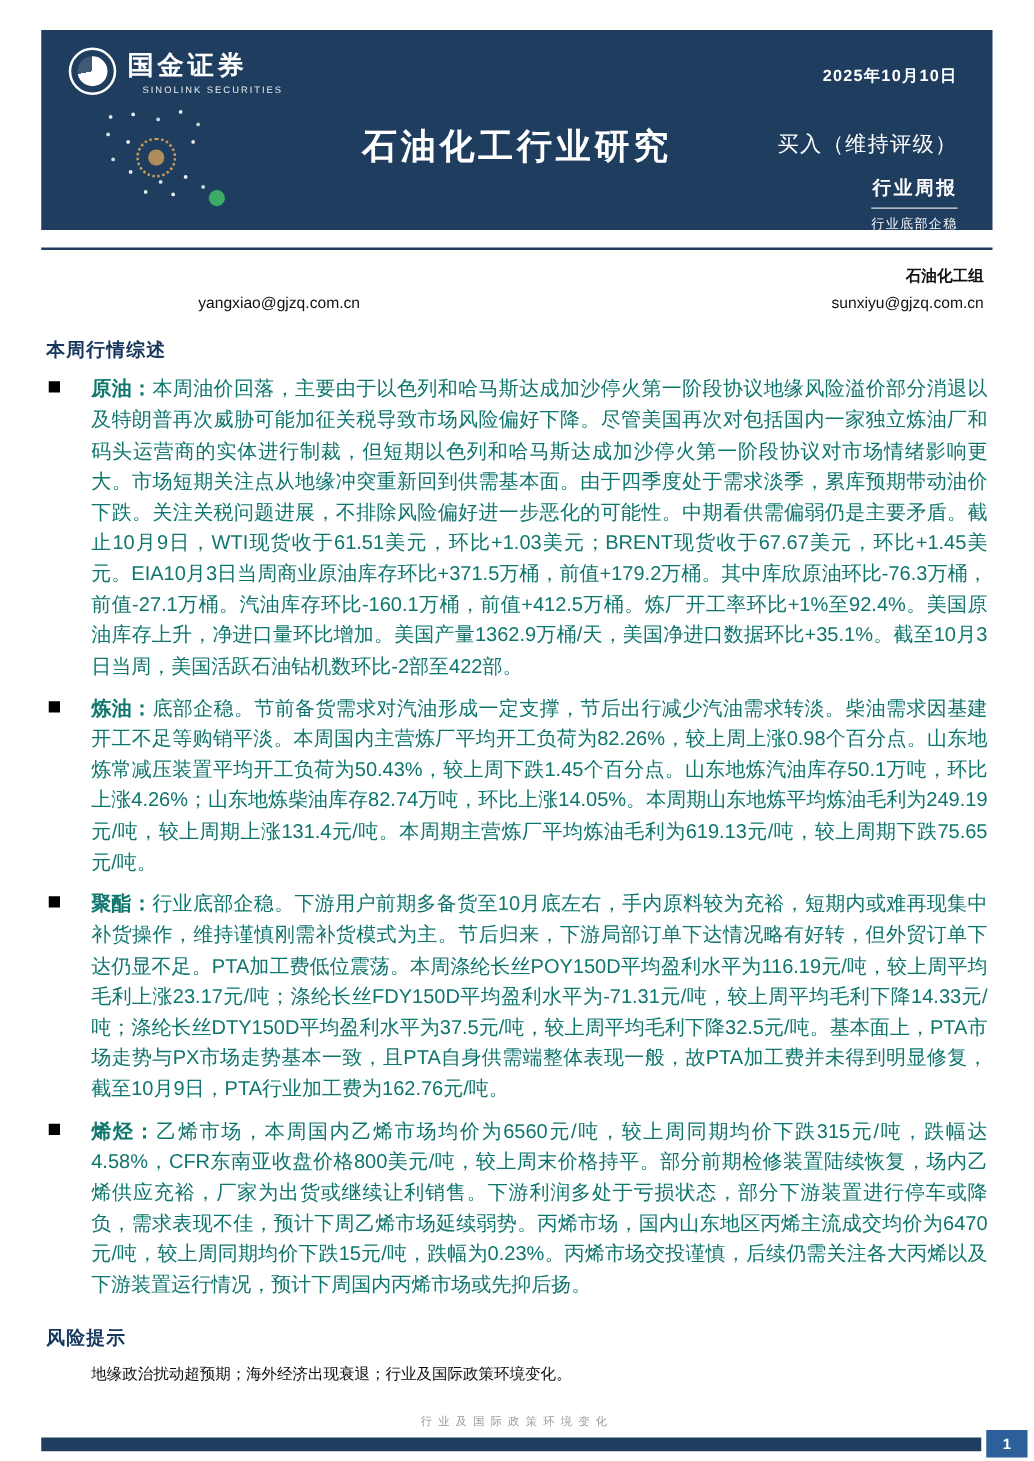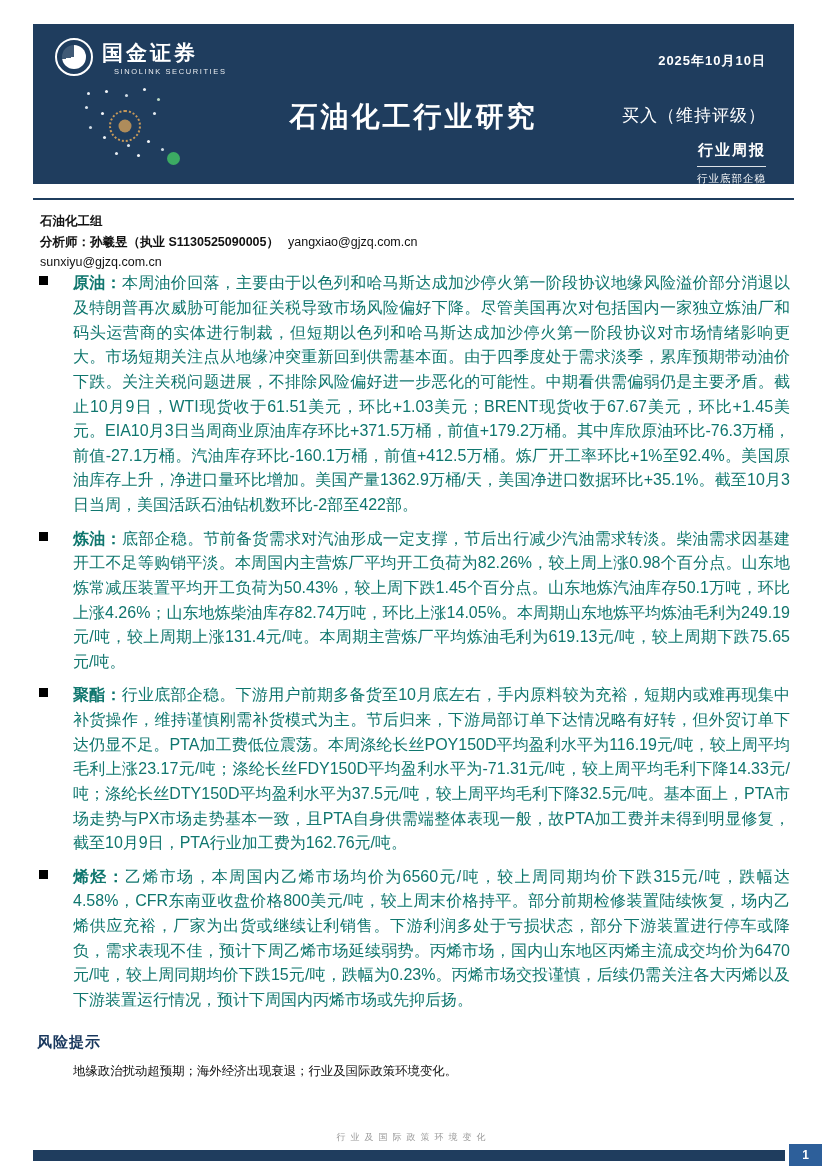--- a/index.html
+++ b/index.html
@@ -80,21 +80,21 @@
     display:inline-block; font-size:10.5px; letter-spacing:1px;
     border-top:1px solid rgba(255,255,255,0.85); padding-top:5px;
     color:rgba(255,255,255,0.95);
   }
 
   .rule { margin:14px 33px 0 33px; border-top:2px solid #1f3d5e; }
 
   
   .analysts {
     margin:12px 40px 0 40px;
-    font-size:12.5px; line-height:1.45;
+    font-size:12.5px; line-height:1.45;text-align:right;
   }
   .analysts .group { font-weight:bold; margin-bottom:3px; }
   .an-grid { display:grid; grid-template-columns:248px 1fr; row-gap:2px; }
   .an-grid .b { font-weight:bold; }
 
   
   .main-title {
     margin-top:24px; text-align:center;
     font-size:20px; font-weight:bold; color:#17365c; letter-spacing:1px;
   }
@@ -159,28 +159,28 @@
       <div class="report-type">行业周报</div>
       <div class="report-cat">行业底部企稳</div>
     </div>
   </header>
 
   <div class="rule"></div>
 
   <section class="analysts">
     <div class="group">石油化工组</div>
     <div class="an-grid">
-      <div class="b">分析师：孙羲昱（执业 S1130525090005）</div>
       <div>yangxiao@gjzq.com.cn</div>
       <div>sunxiyu@gjzq.com.cn</div>
     </div>
   </section>
 
 
   <section class="content">
+    <h2 class="section-heading">本周行情综述</h2>
 
     <ul class="bullets">
       <li>
         <span class="sq"></span>
         <span class="lead">原油：</span><span>本周油价回落，主要由于以色列和哈马斯达成加沙停火第一阶段协议地缘风险溢价部分消退以及特朗普再次威胁可能加征关税导致市场风险偏好下降。尽管美国再次对包括国内一家独立炼油厂和码头运营商的实体进行制裁，但短期以色列和哈马斯达成加沙停火第一阶段协议对市场情绪影响更大。市场短期关注点从地缘冲突重新回到供需基本面。由于四季度处于需求淡季，累库预期带动油价下跌。关注关税问题进展，不排除风险偏好进一步恶化的可能性。中期看供需偏弱仍是主要矛盾。截止10月9日，WTI现货收于61.51美元，环比+1.03美元；BRENT现货收于67.67美元，环比+1.45美元。EIA10月3日当周商业原油库存环比+371.5万桶，前值+179.2万桶。其中库欣原油环比-76.3万桶，前值-27.1万桶。汽油库存环比-160.1万桶，前值+412.5万桶。炼厂开工率环比+1%至92.4%。美国原油库存上升，净进口量环比增加。美国产量1362.9万桶/天，美国净进口数据环比+35.1%。截至10月3日当周，美国活跃石油钻机数环比-2部至422部。</span>
       </li>
       <li>
         <span class="sq"></span>
         <span class="lead">炼油：</span><span>底部企稳。节前备货需求对汽油形成一定支撑，节后出行减少汽油需求转淡。柴油需求因基建开工不足等购销平淡。本周国内主营炼厂平均开工负荷为82.26%，较上周上涨0.98个百分点。山东地炼常减压装置平均开工负荷为50.43%，较上周下跌1.45个百分点。山东地炼汽油库存50.1万吨，环比上涨4.26%；山东地炼柴油库存82.74万吨，环比上涨14.05%。本周期山东地炼平均炼油毛利为249.19元/吨，较上周期上涨131.4元/吨。本周期主营炼厂平均炼油毛利为619.13元/吨，较上周期下跌75.65元/吨。</span>
       </li>

